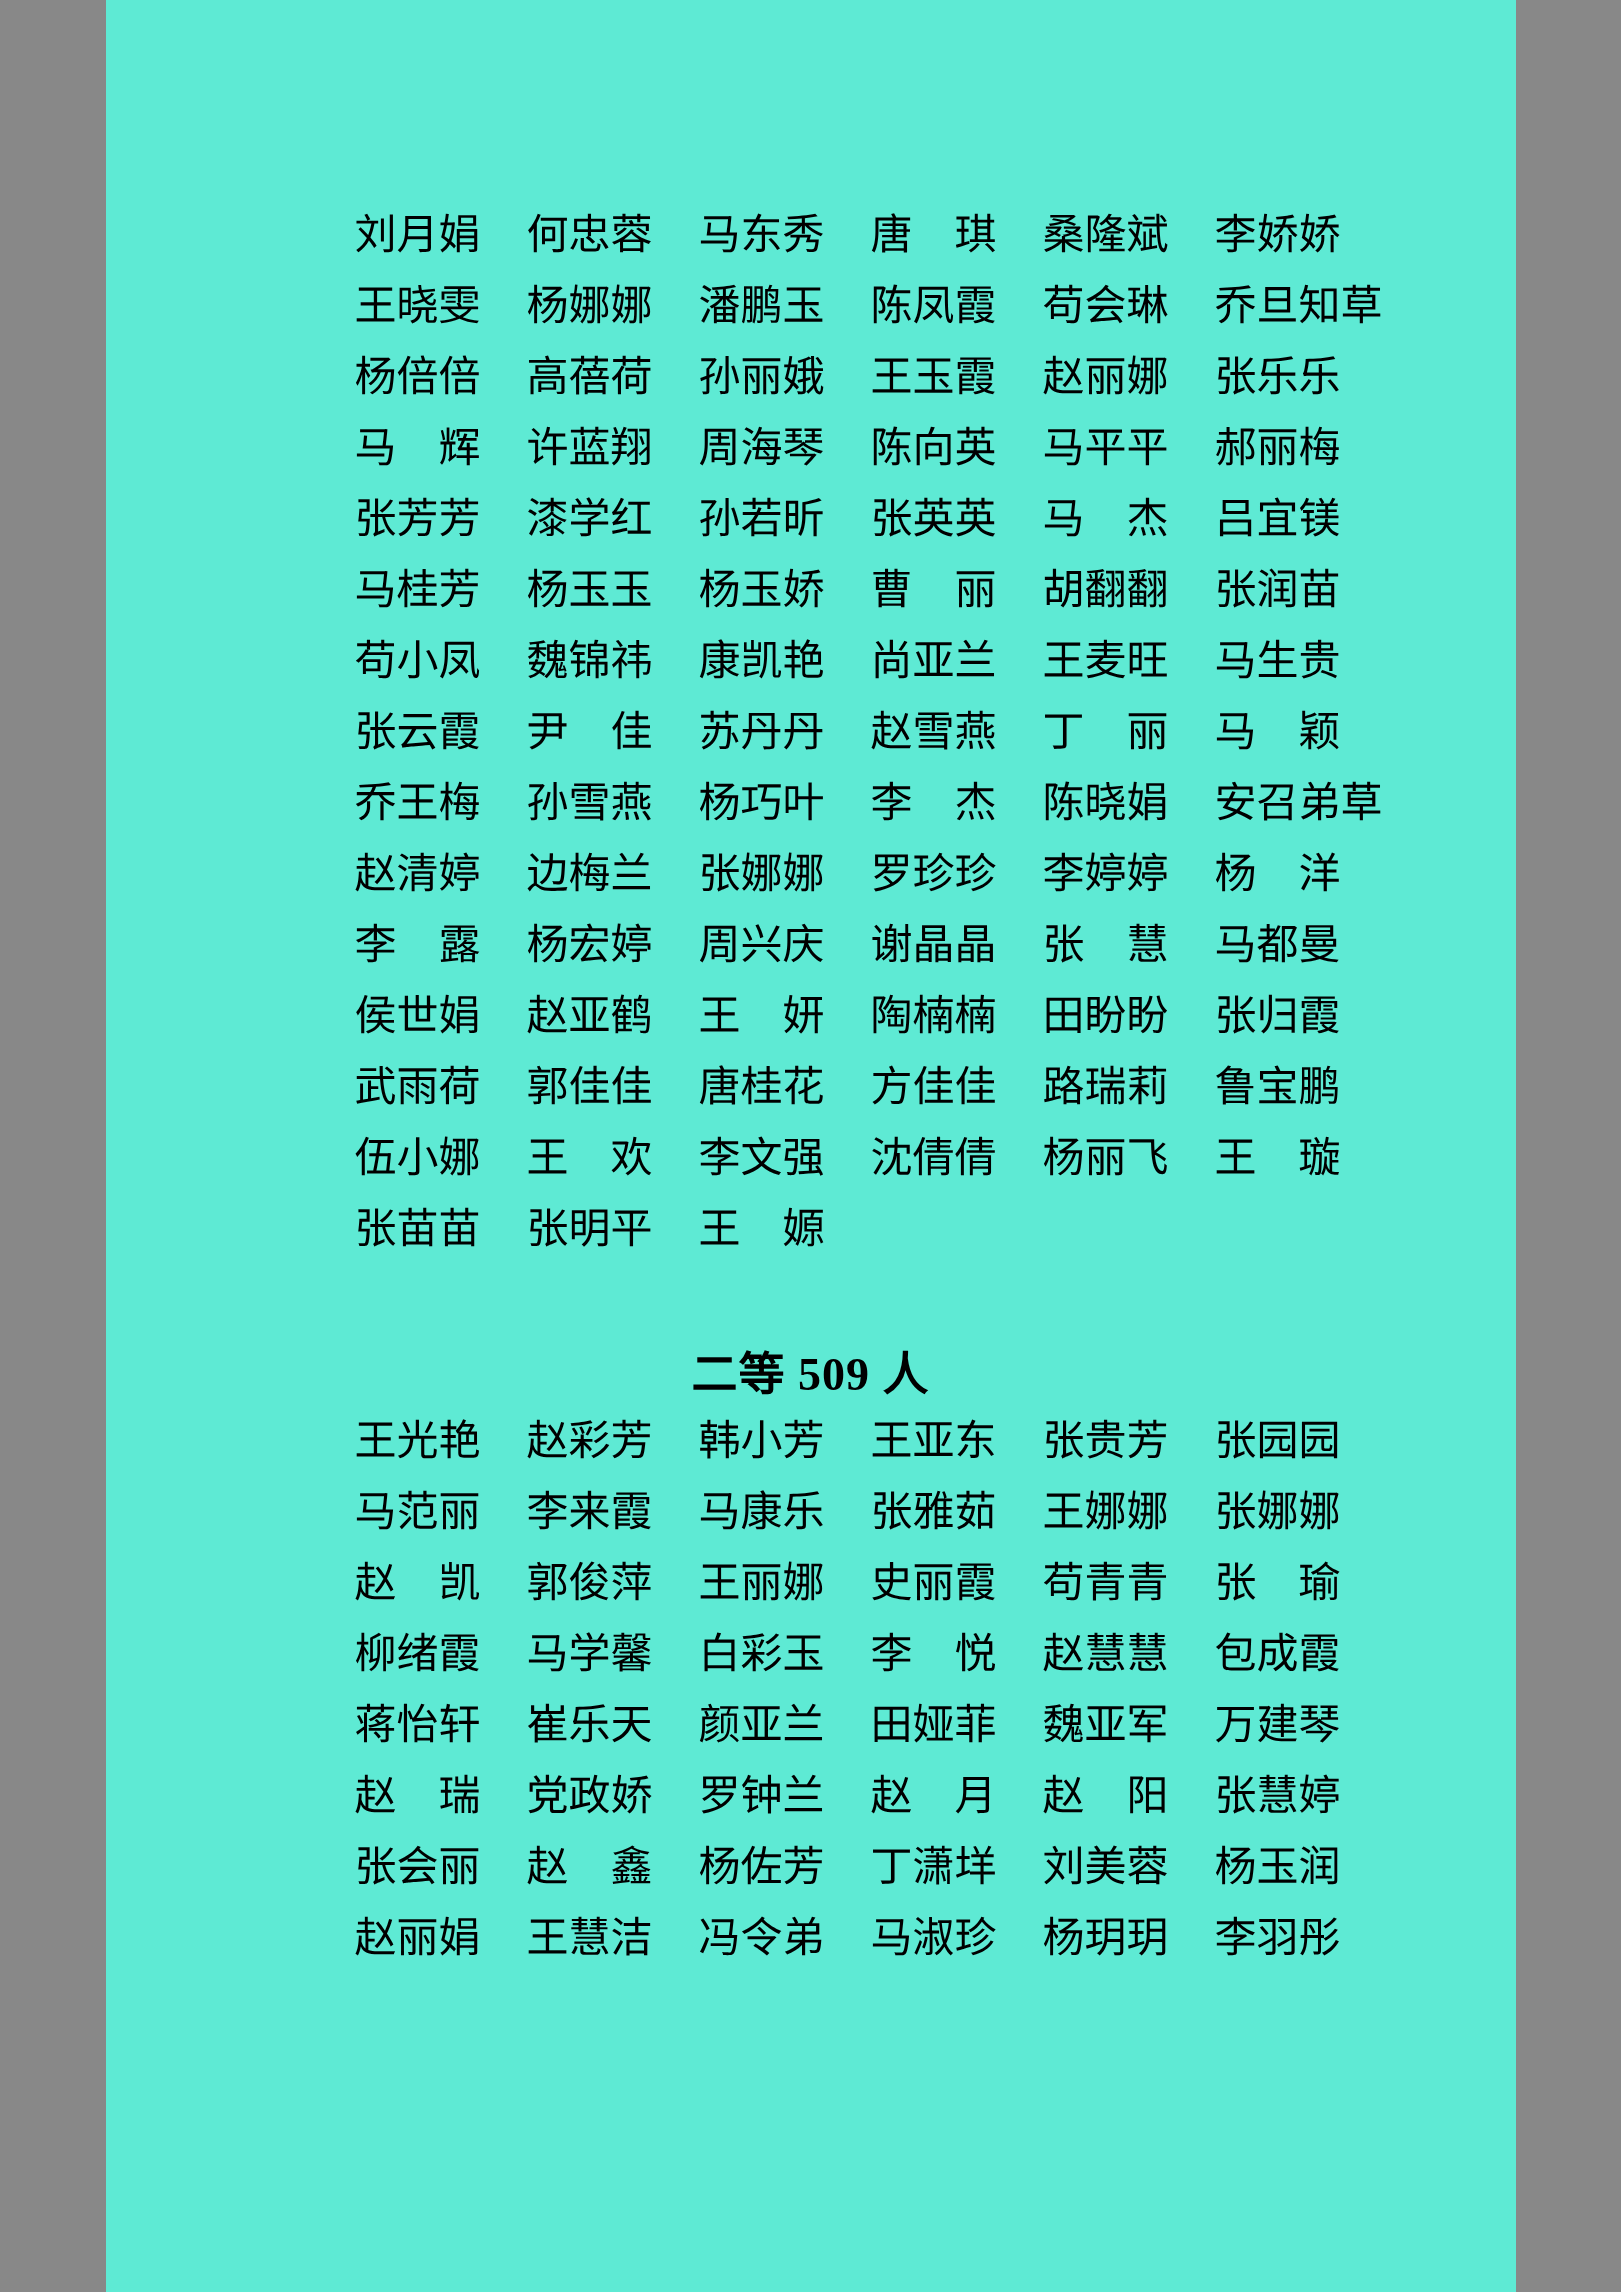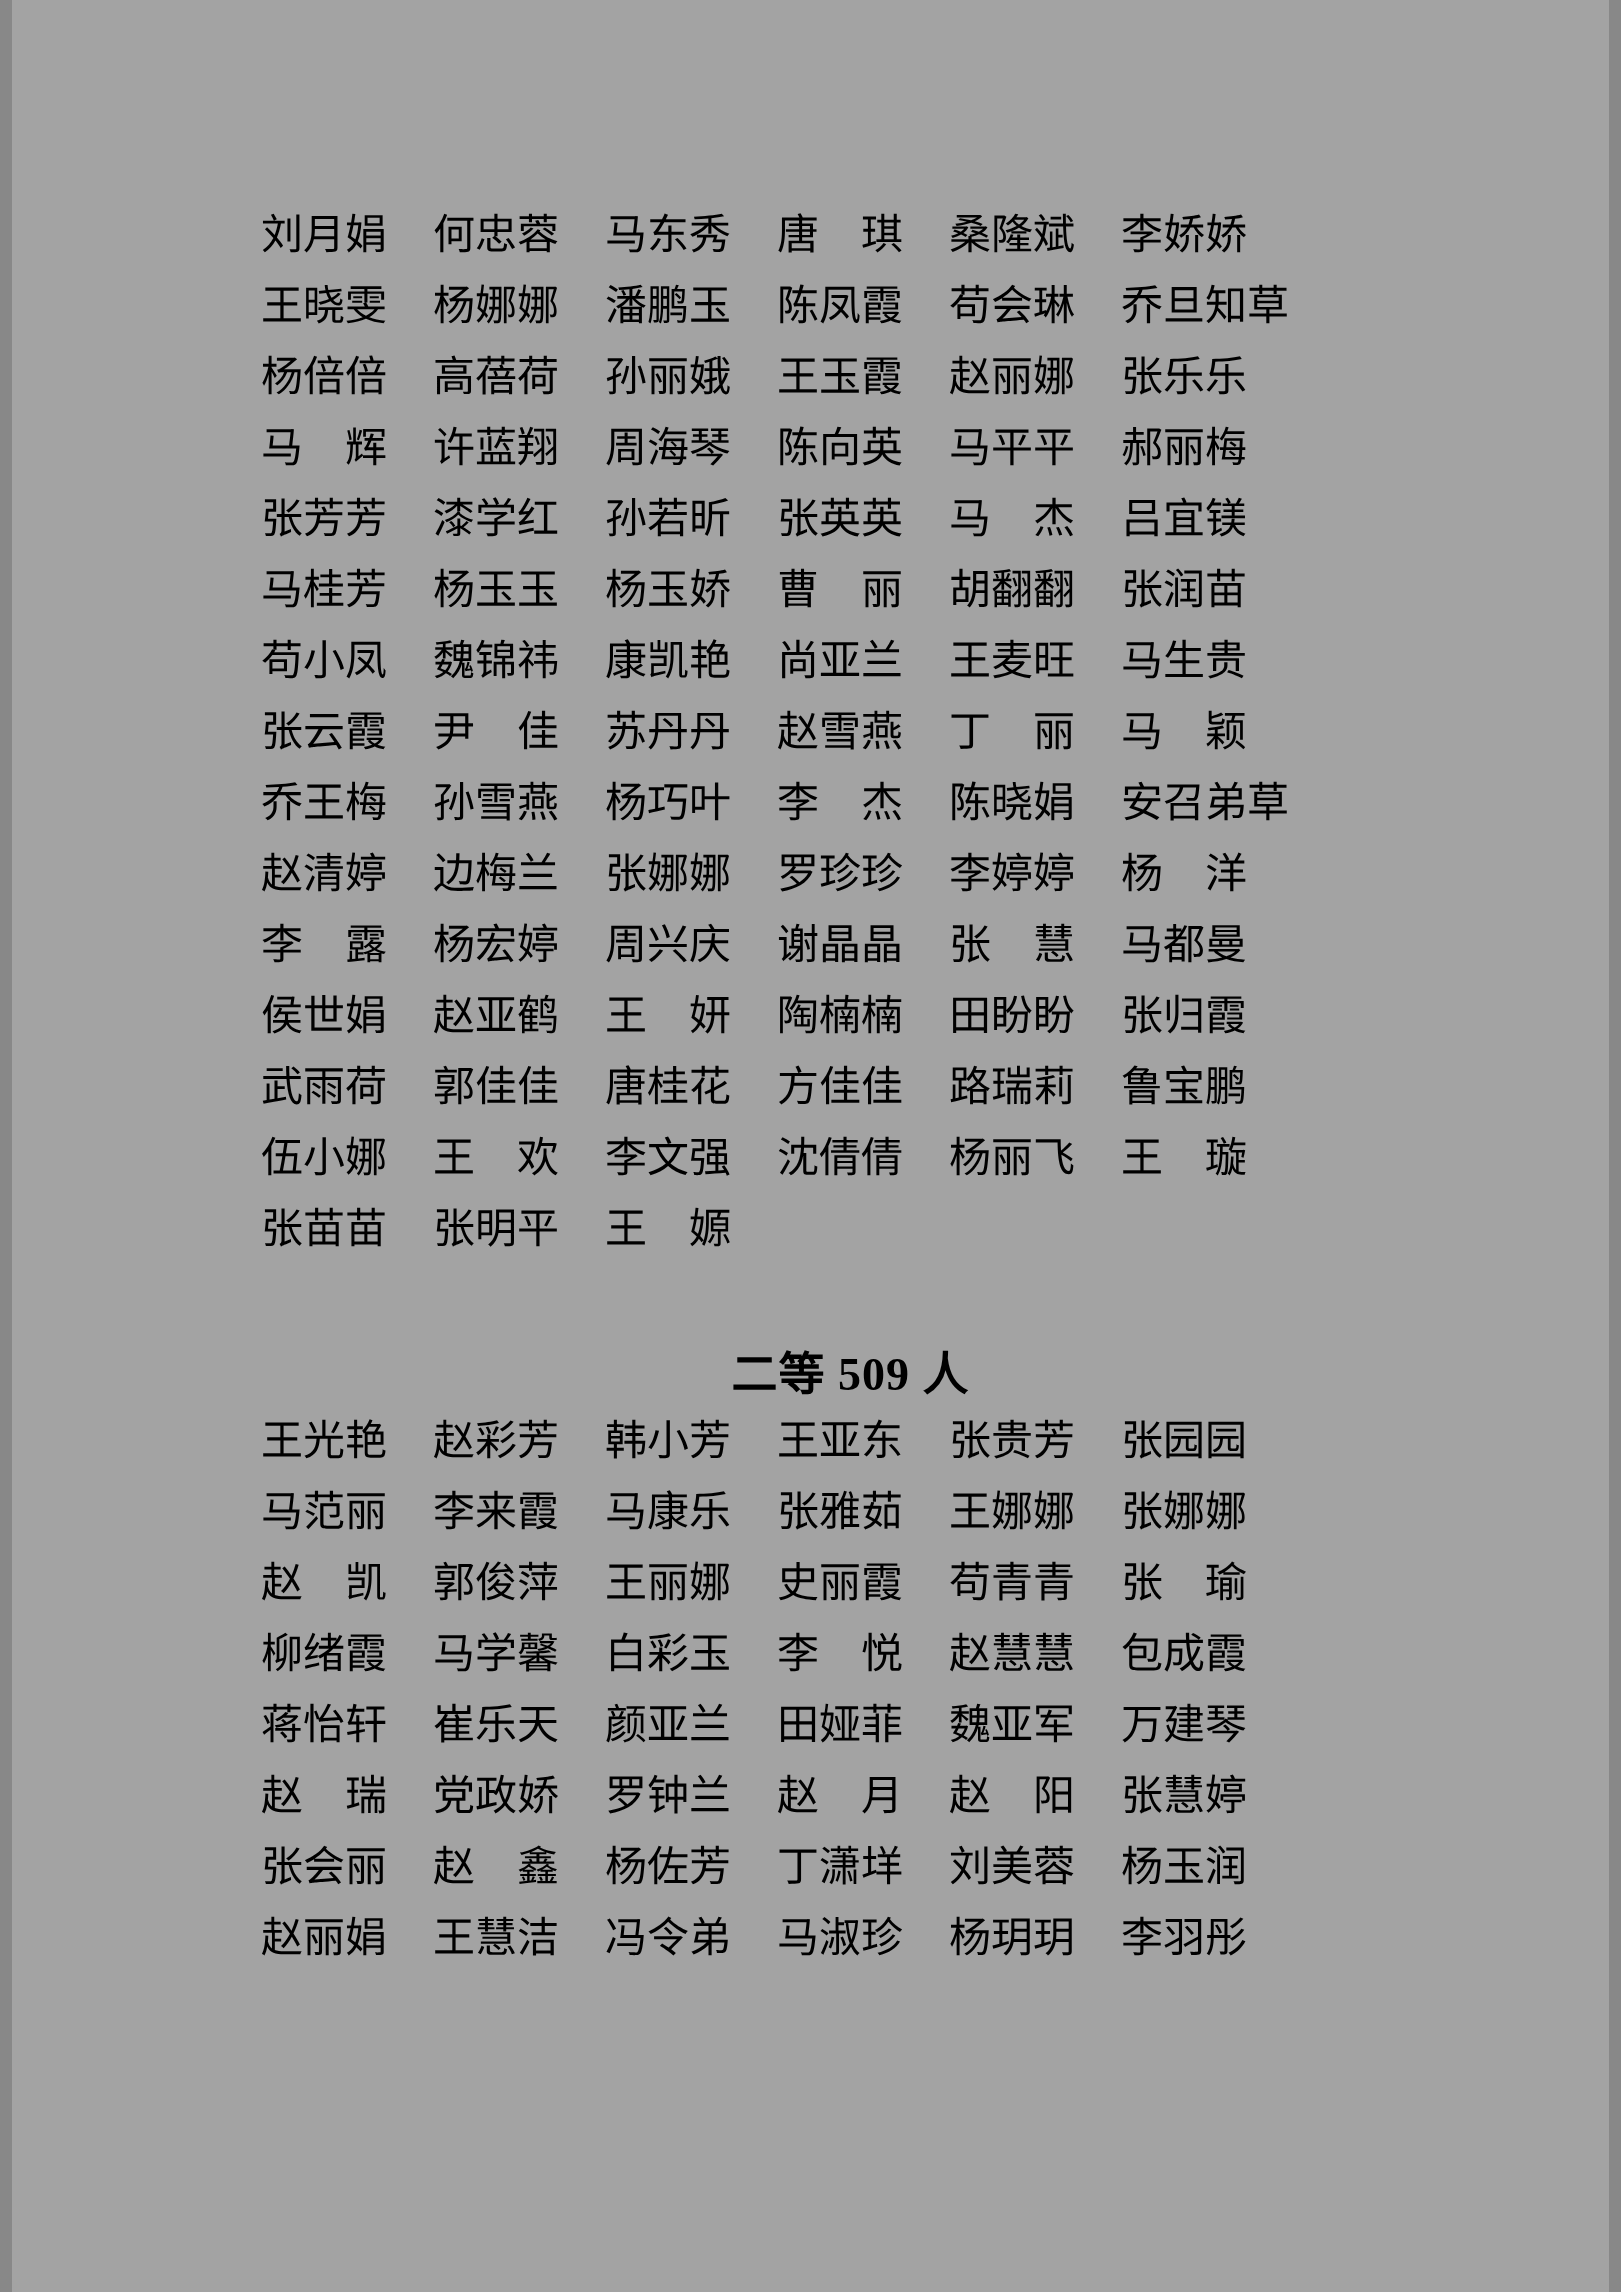--- a/index.html
+++ b/index.html
@@ -2,24 +2,24 @@
 <html lang="zh-CN"><head>
 <meta charset="utf-8">
 <style>
   html, body {
     margin: 0;
     padding: 0;
     background: #888;
   }
   .page {
     position: relative;
-    width: 1597px;
+    width: 1410px;
     height: 2293px;
     margin: 0 auto;
-    background: #a3a3a3;
+    background: #5eead4;
     overflow: hidden;
     font-family: "Liberation Serif", "DejaVu Serif", serif;
     color: #000000;
   }
   .name-list {
     position: absolute;
     left: 249px;
   }
   .name-list.part1 { top: 200px; }
   .name-list.part2 { top: 1406px; }
@@ -42,21 +42,20 @@
     top: 1334px;
     width: 100%;
     height: 71px;
     display: flex;
     align-items: center;
     justify-content: center;
     font-size: 46px;
     font-weight: bold;
     letter-spacing: 1px;
     white-space: nowrap;
-    padding-left: 40px;
   }
 </style>
 </head>
 <body>
 
 <div class="page">
 
   <div class="name-list part1">
       <div class="name-row">
         <span class="name-cell">刘月娟</span>

